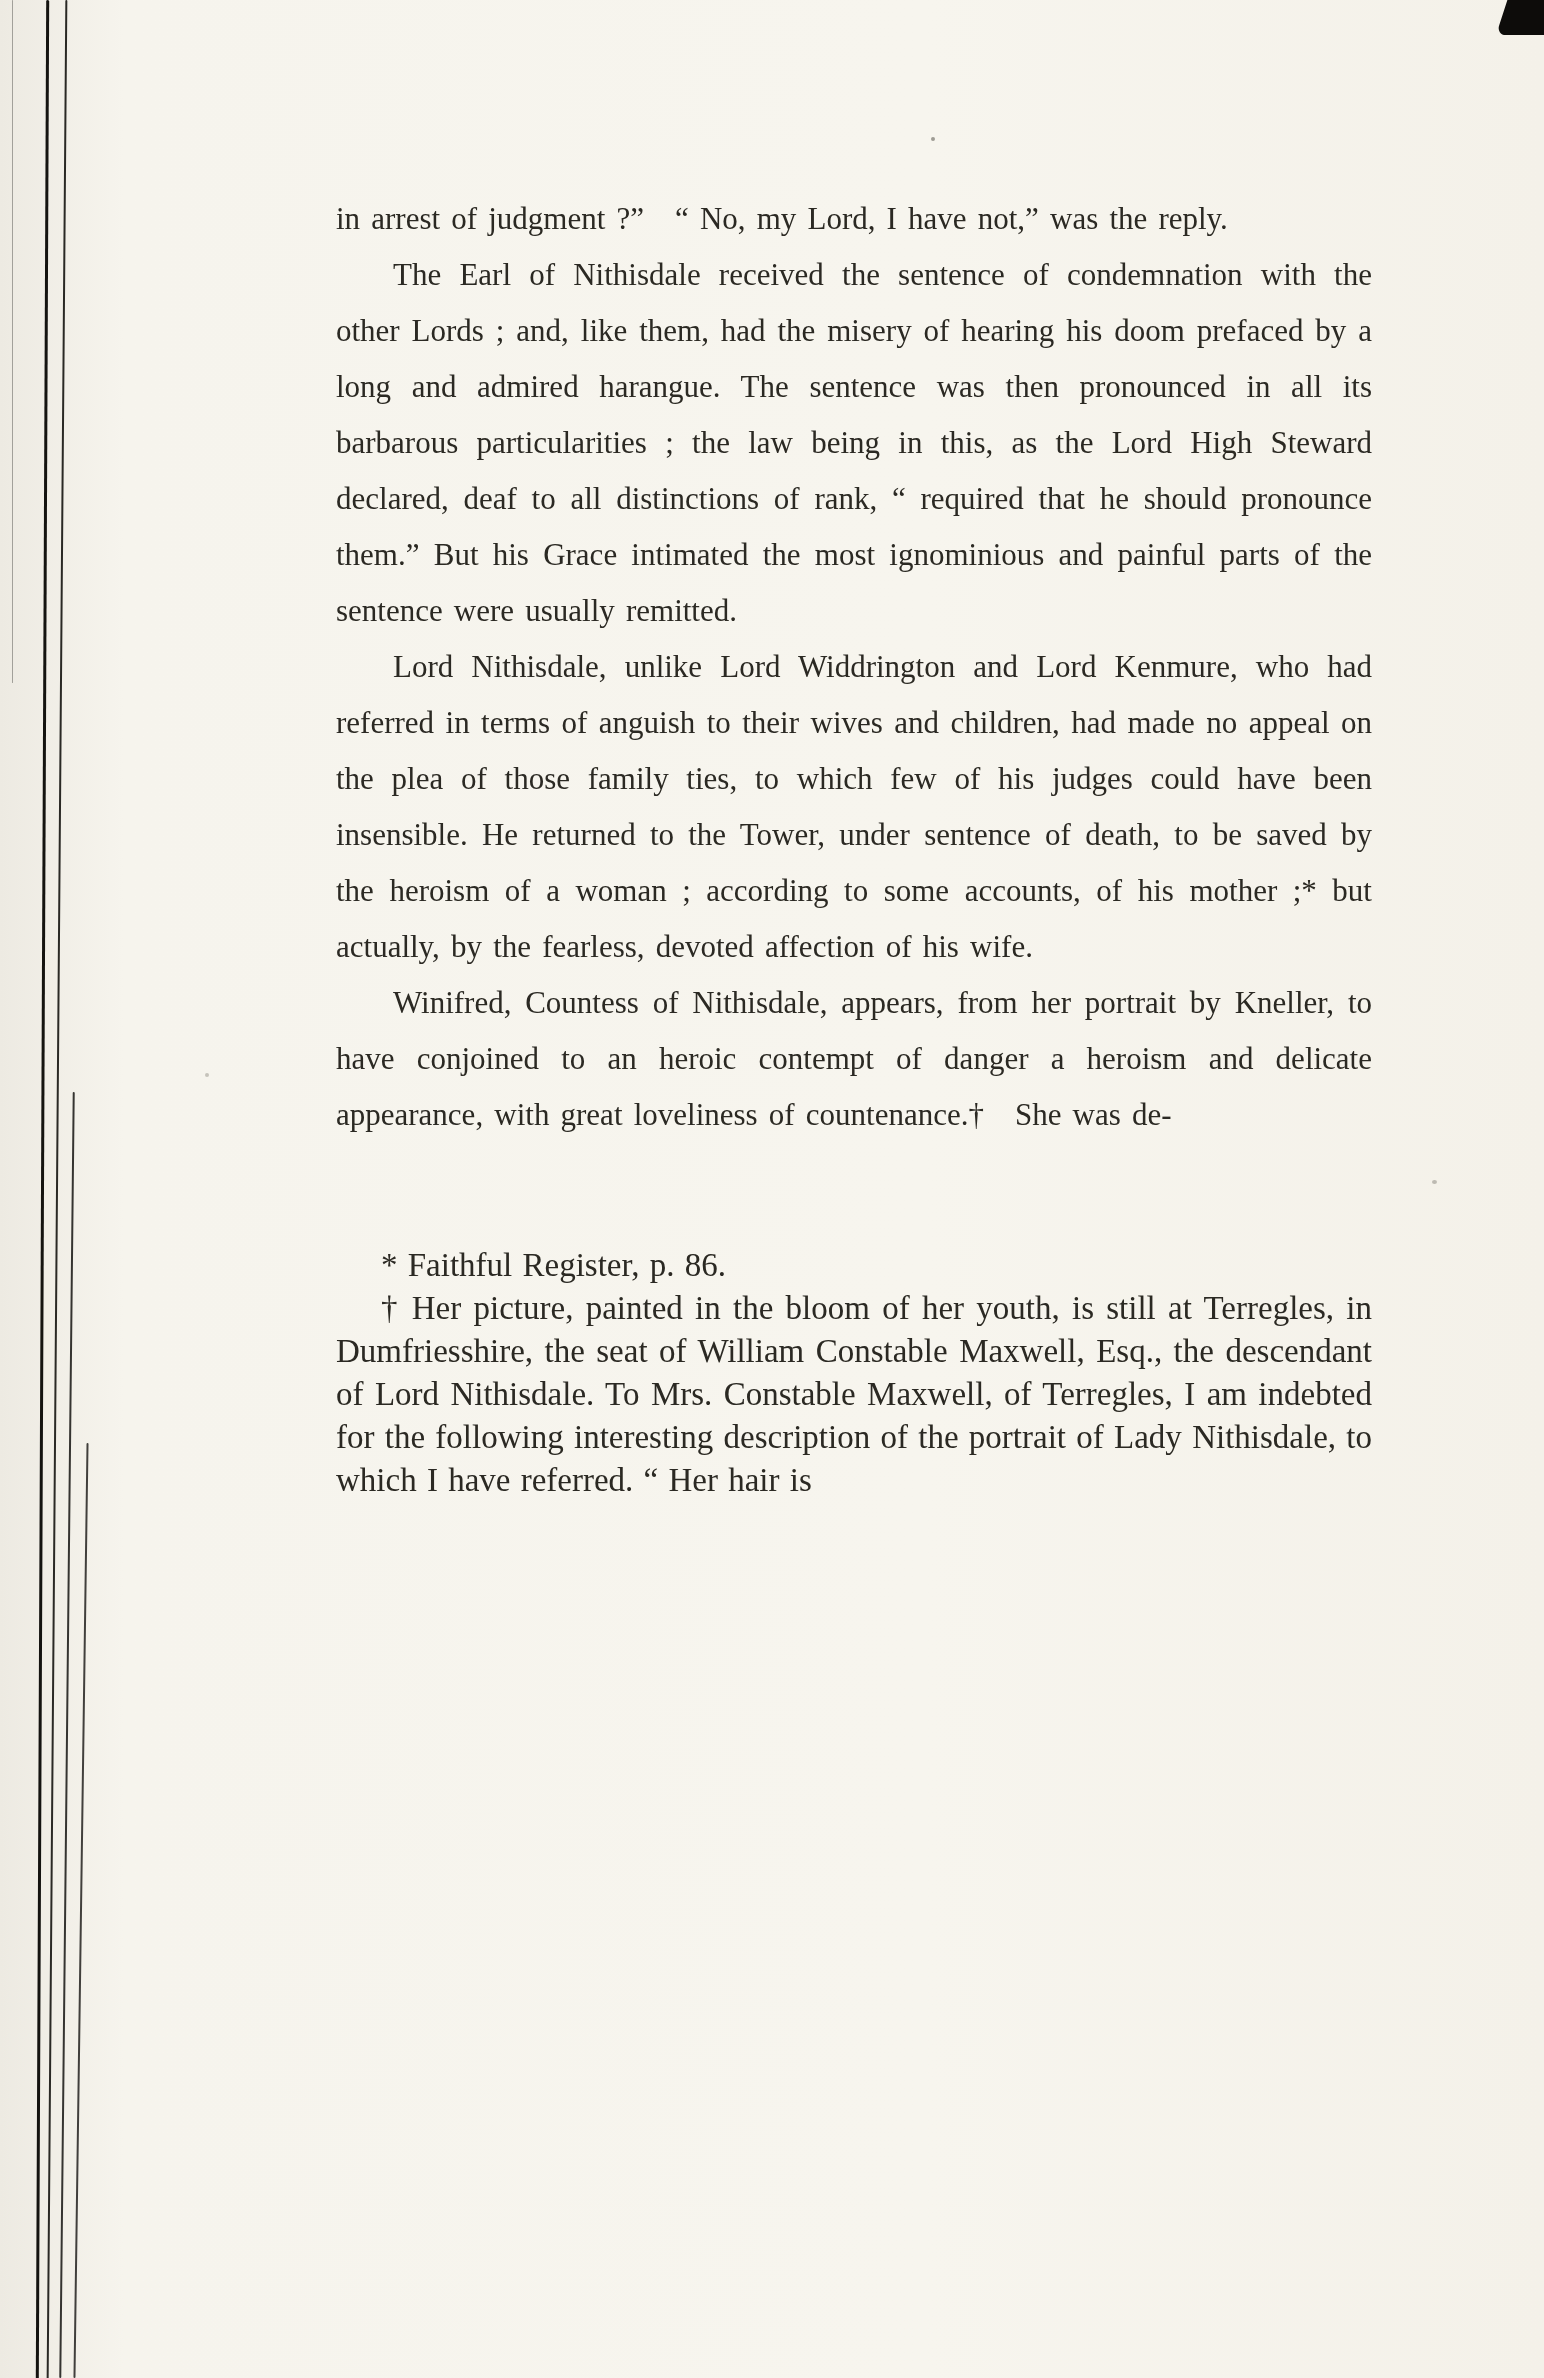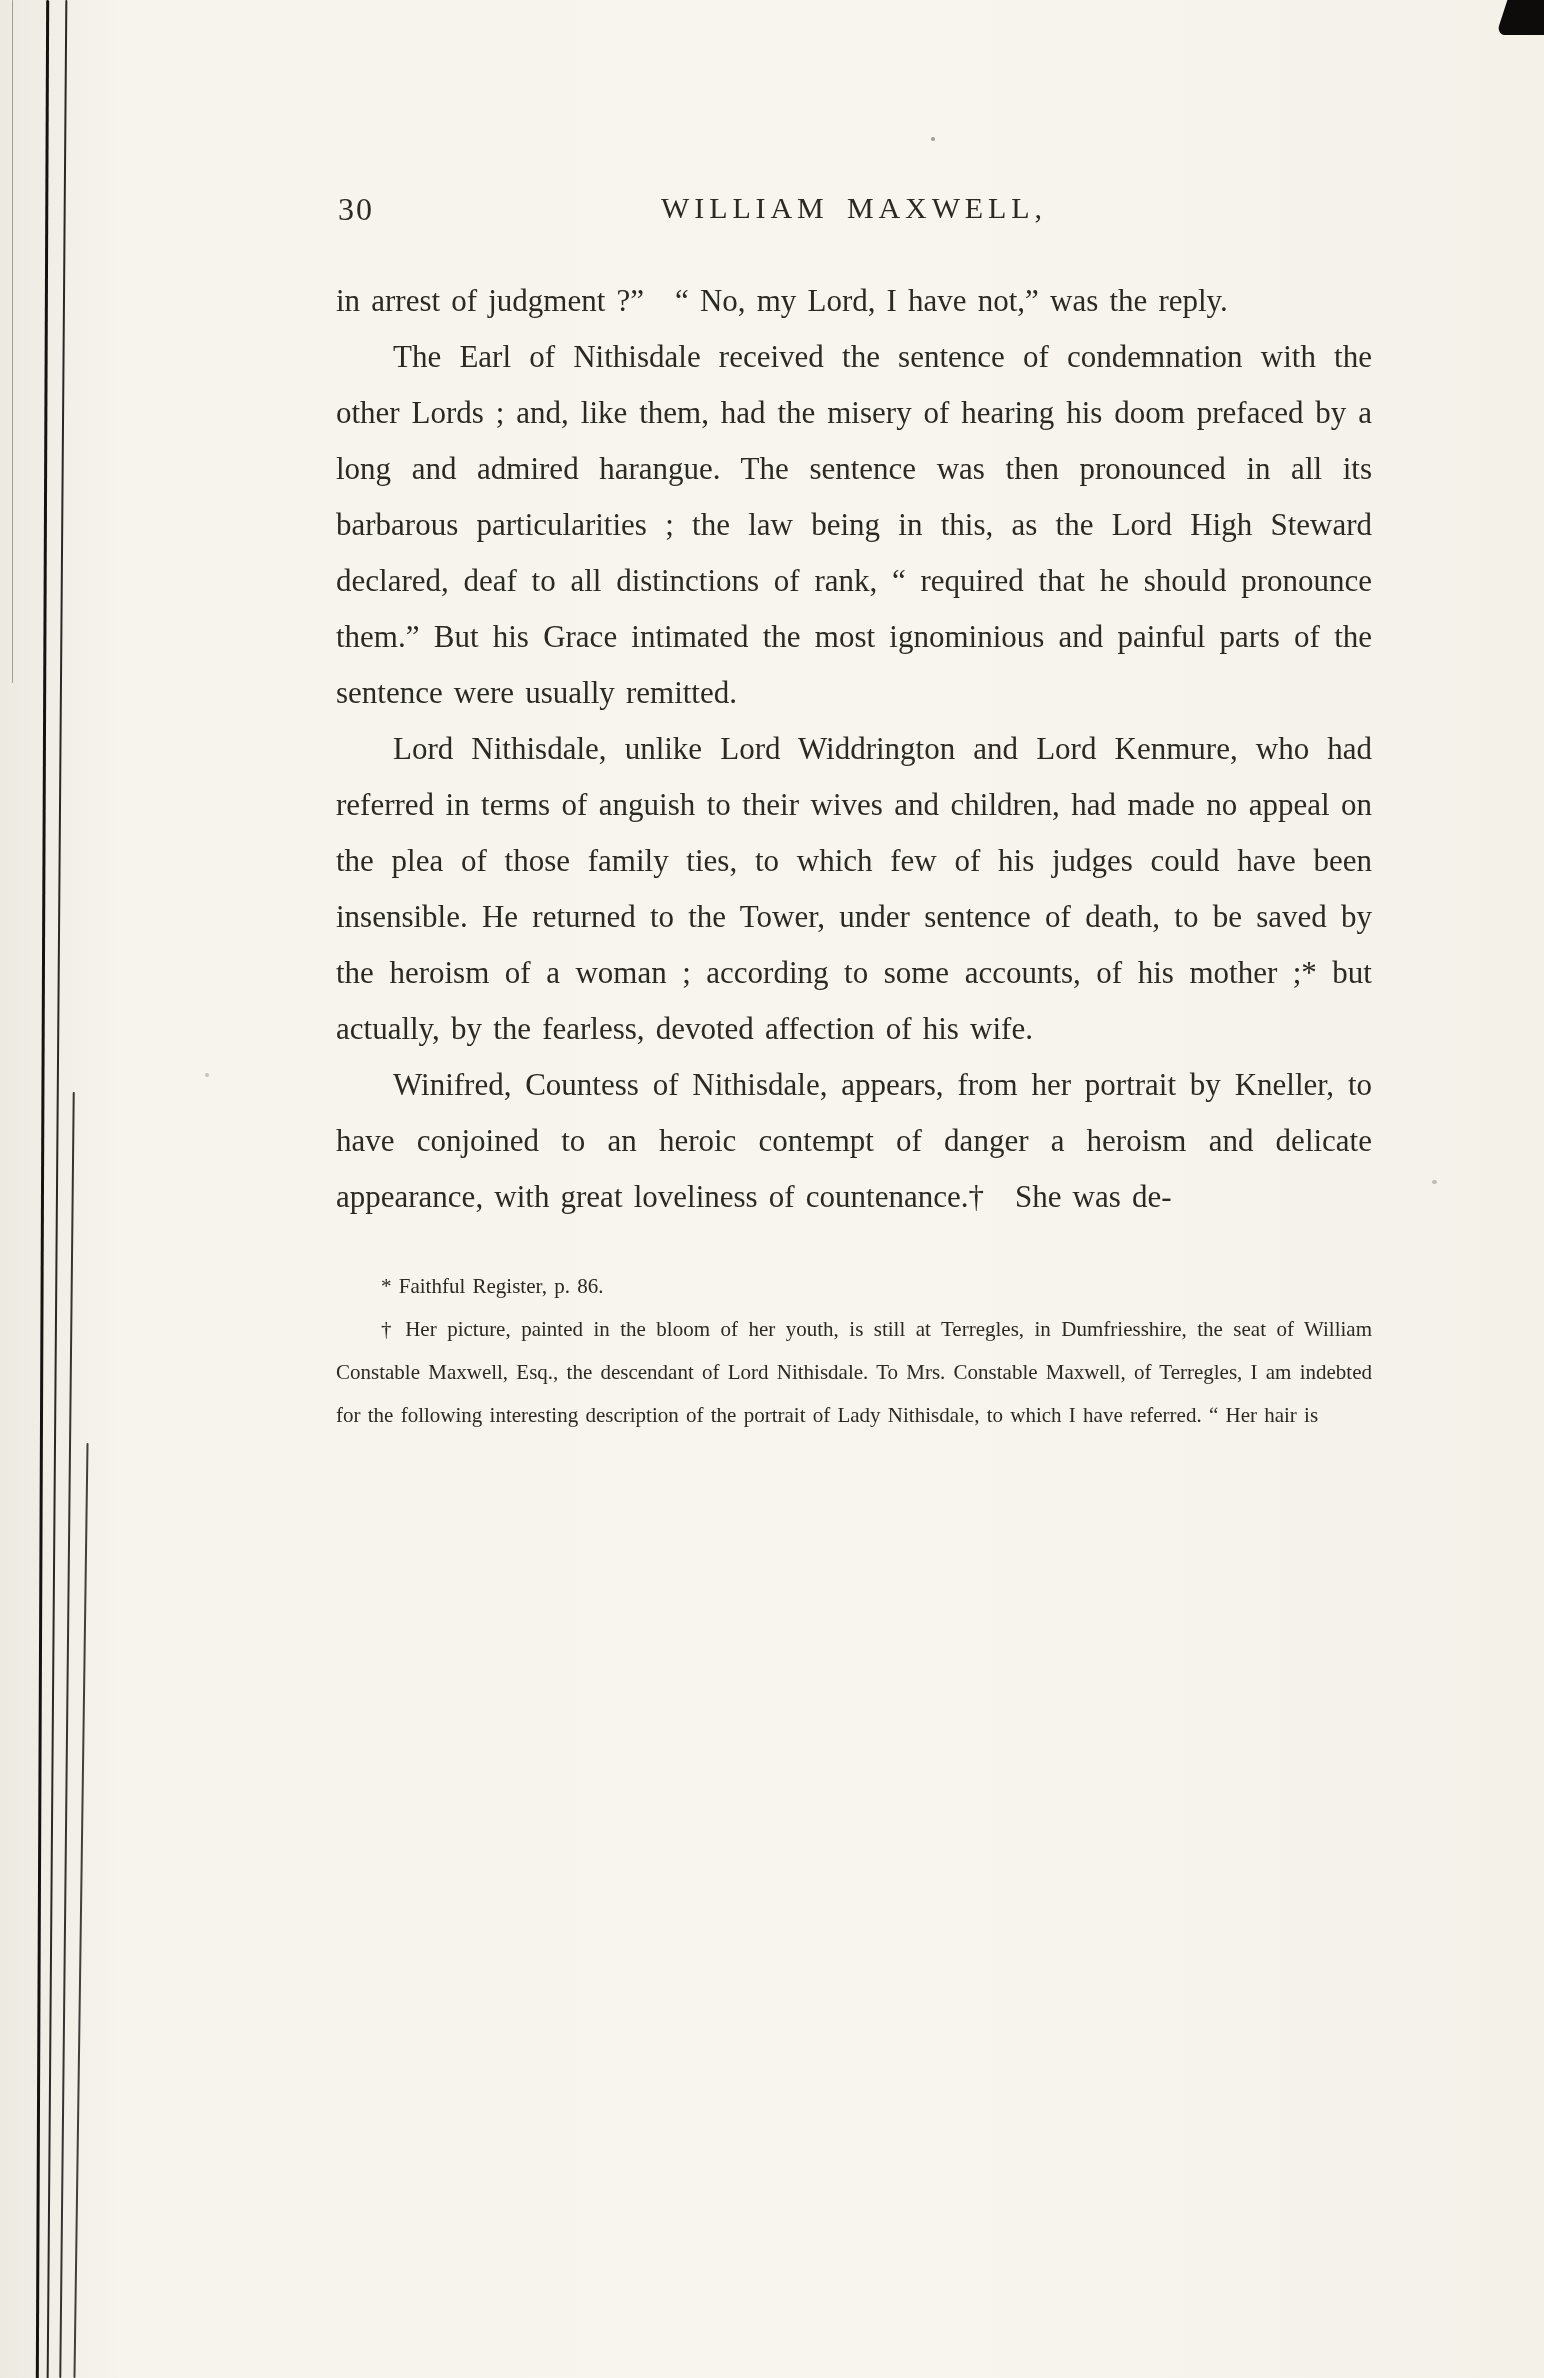--- a/index.html
+++ b/index.html
@@ -73,22 +73,22 @@
     margin: 0;
     font-size: 31px;
     line-height: 56px;
     text-align: justify;
     text-indent: 57px;
     word-spacing: 3.4px;
   }
   .body-text p.noindent { text-indent: 0; }
 
   .footnotes {
-    margin-top: 40px;
-    font-size: 21px;
+    margin-top: 101px;
+    font-size: 33px;
     line-height: 43px;
   }
   .footnotes p {
     margin: 0;
     text-align: justify;
     text-indent: 45px;
     word-spacing: 2px;
   }
 </style>
 </head>
@@ -99,24 +99,20 @@
 <div class="binding-line bl-3"></div>
 <div class="binding-line bl-4"></div>
 <div class="binding-line bl-5"></div>
 <div class="corner-mark"></div>
 <div class="speck sp-1"></div>
 <div class="speck sp-2"></div>
 <div class="speck sp-3"></div>
 
 <div class="page-inner">
 
-  <div class="header-row">
-    <span class="page-number">30</span>
-    <div class="running-title">WILLIAM MAXWELL,</div>
-  </div>
 
   <div class="body-text">
     <p class="noindent">in arrest of judgment ?” “ No, my Lord, I have not,” was the reply.</p>
     <p>The Earl of Nithisdale received the sentence of condemnation with the other Lords ; and, like them, had the misery of hearing his doom prefaced by a long and admired harangue.  The sentence was then pronounced in all its barbarous particularities ; the law being in this, as the Lord High Steward declared, deaf to all distinctions of rank, “ required that he should pronounce them.”  But his Grace intimated the most ignominious and painful parts of the sentence were usually remitted.</p>
     <p>Lord Nithisdale, unlike Lord Widdrington and Lord Kenmure, who had referred in terms of anguish to their wives and children, had made no appeal on the plea of those family ties, to which few of his judges could have been insensible.  He returned to the Tower, under sentence of death, to be saved by the heroism of a woman ; according to some accounts, of his mother ;* but actually, by the fearless, devoted affection of his wife.</p>
     <p>Winifred, Countess of Nithisdale, appears, from her portrait by Kneller, to have conjoined to an heroic contempt of danger a heroism and delicate appearance, with great loveliness of countenance.† She was de-</p>
   </div>
 
   <div class="footnotes">
     <p>* Faithful Register, p. 86.</p>

